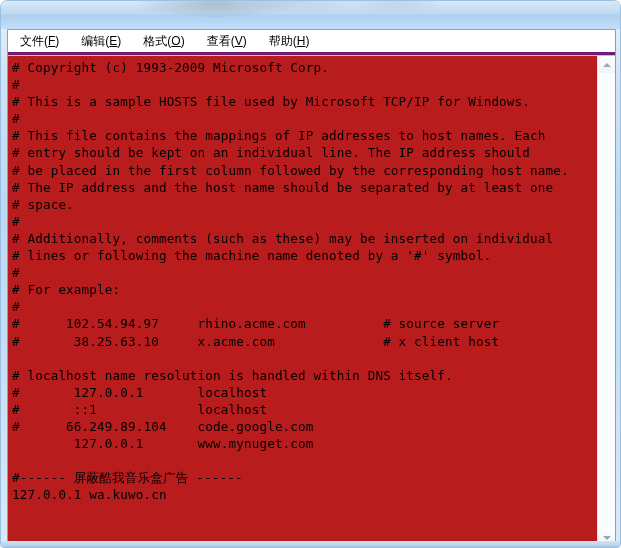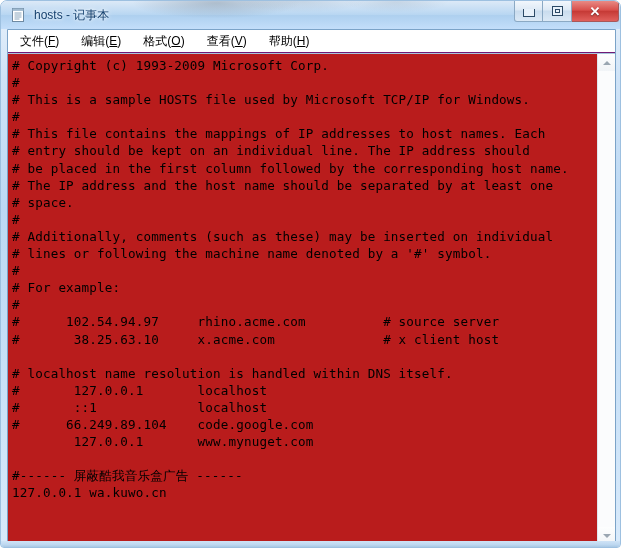--- a/index.html
+++ b/index.html
@@ -140,21 +140,21 @@
     border-radius: 0 0 2px 2px;
     overflow: hidden;
   }
 
   #menubar {
     height: 22px;
     background: #ffffff;
     display: flex;
     align-items: center;
     padding-left: 10px;
-    border-bottom: 1px solid #701a75;
+    border-bottom: 3px solid #701a75;
     user-select: none;
   }
   .menu-item {
     font-size: 12px;
     color: #000000;
     margin-right: 18px;
     white-space: nowrap;
     cursor: default;
     padding: 1px 2px;
   }
@@ -244,47 +244,20 @@
     background: linear-gradient(180deg, #cfe3f6 0%, #bed8f0 60%, #a9c8e4 100%);
   }
 </style>
 </head>
 <body>
 
 <div id="window">
 
   <div id="glass-sheen"></div>
 
-  <div id="titlebar">
-
-    <div id="app-icon">
-      <svg width="16" height="16" viewBox="0 0 16 16">
-        <rect x="2.5" y="1.5" width="11" height="13" fill="#ffffff" stroke="#6e8aa3" stroke-width="1"></rect>
-        <rect x="2.5" y="1.5" width="11" height="2.4" fill="#9fb9cf"></rect>
-        <line x1="4.5" y1="6" x2="11.5" y2="6" stroke="#8aa6bd" stroke-width="1"></line>
-        <line x1="4.5" y1="8" x2="11.5" y2="8" stroke="#8aa6bd" stroke-width="1"></line>
-        <line x1="4.5" y1="10" x2="11.5" y2="10" stroke="#8aa6bd" stroke-width="1"></line>
-        <line x1="4.5" y1="12" x2="9.5" y2="12" stroke="#8aa6bd" stroke-width="1"></line>
-      </svg>
-    </div>
-
-    <div id="title-text">hosts - 记事本</div>
-
-    <div id="win-controls">
-      <div class="wbtn" id="btn-min">
-        <span class="min-glyph"></span>
-      </div>
-      <div class="wbtn" id="btn-max">
-        <span class="max-glyph"></span>
-      </div>
-      <div class="wbtn" id="btn-close">
-        <span class="close-glyph">✕</span>
-      </div>
-    </div>
-  </div>
 
   <div id="client">
 
     <div id="menubar">
       <div class="menu-item"><span>文件</span>(<span class="mn-under">F</span>)</div>
       <div class="menu-item"><span>编辑</span>(<span class="mn-under">E</span>)</div>
       <div class="menu-item"><span>格式</span>(<span class="mn-under">O</span>)</div>
       <div class="menu-item"><span>查看</span>(<span class="mn-under">V</span>)</div>
       <div class="menu-item"><span>帮助</span>(<span class="mn-under">H</span>)</div>
     </div>

